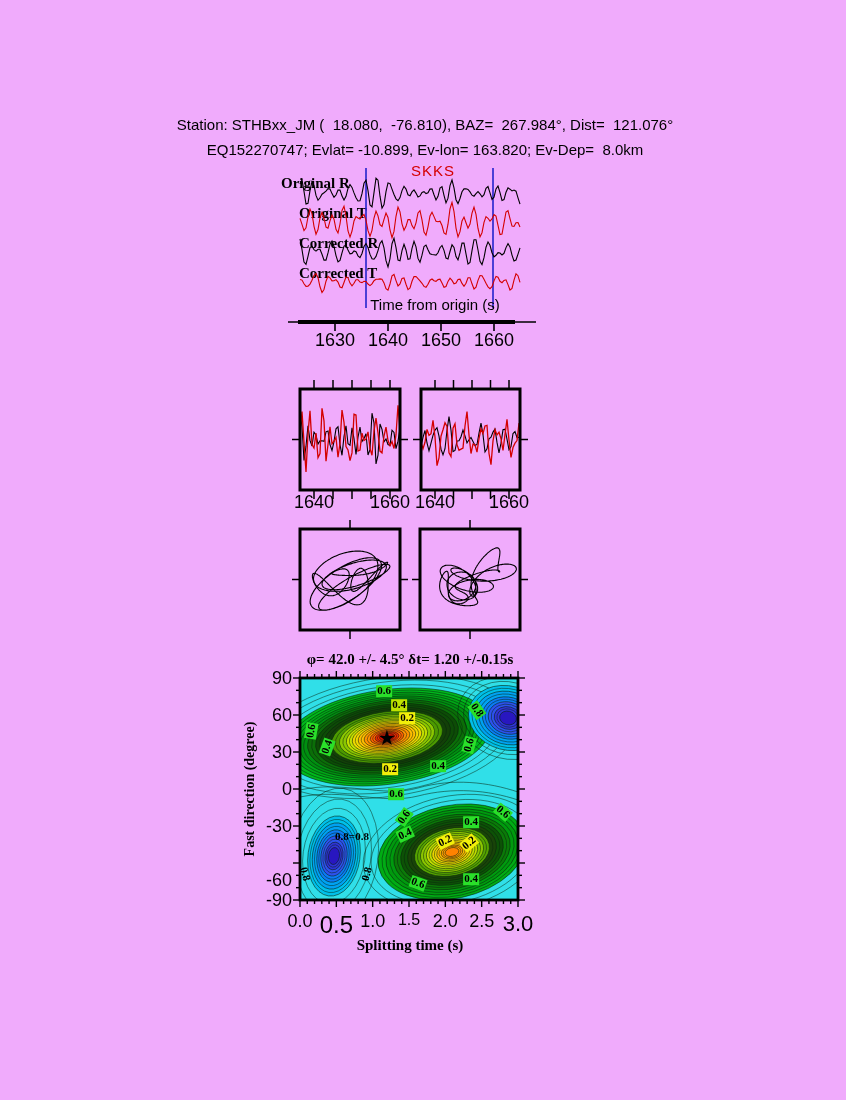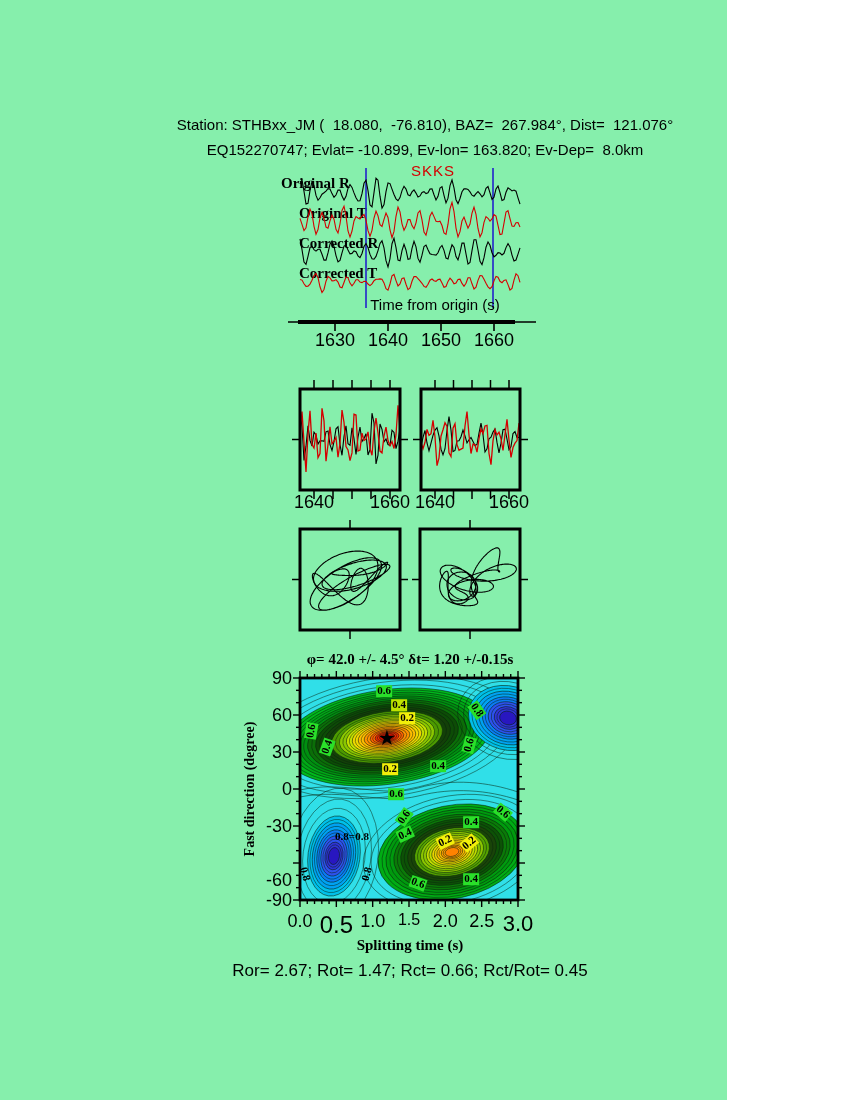--- a/index.html
+++ b/index.html
@@ -1,16 +1,16 @@
 <!DOCTYPE html>
 <html><head>
 <meta charset="utf-8">
 <style>
   html,body{margin:0;padding:0;background:#fff;}
-  #page{position:relative;width:727px;height:1100px;background:#86efac;overflow:hidden;
+  #page{position:relative;width:846px;height:1100px;background:#f0abfc;overflow:hidden;
         font-family:"Liberation Sans","DejaVu Sans",sans-serif;color:#000;}
   .abs{position:absolute;}
   .hdr{left:0;width:850px;text-align:center;font-size:15px;white-space:pre;}
   .serifb{font-family:"Liberation Serif","DejaVu Serif",serif;font-weight:bold;}
   .tracelbl{font-family:"Liberation Serif","DejaVu Serif",serif;font-weight:bold;font-size:15px;}
   .phase{font-size:15px;letter-spacing:1px;}
   .ticklbl{position:absolute;font-size:18px;transform:translateX(-50%);white-space:nowrap;}
   .ylbl{position:absolute;width:62px;text-align:right;font-size:18px;}
   .clabel{position:absolute;font:bold 11px "Liberation Serif","DejaVu Serif",serif;
           color:#000;padding:0 1px;line-height:1.05;white-space:nowrap;}
@@ -378,15 +378,14 @@
       <span class="clabel" style="left: 445px; top: 841px; background: rgb(242, 239, 10); transform: translate(-50%, -50%) rotate(-25deg);">0.2</span>
       <span class="clabel" style="left: 469px; top: 843px; background: rgb(242, 239, 10); transform: translate(-50%, -50%) rotate(-40deg);">0.2</span>
       <span class="clabel" style="left: 471px; top: 879px; background: rgb(42, 224, 42); transform: translate(-50%, -50%) rotate(0deg);">0.4</span>
       <span class="clabel" style="left: 418px; top: 883px; background: rgb(42, 224, 42); transform: translate(-50%, -50%) rotate(20deg);">0.6</span>
       <span class="clabel" style="left: 305px; top: 874px; background: transparent; transform: translate(-50%, -50%) rotate(75deg);">0.8</span>
       <span class="clabel" style="left: 367px; top: 874px; background: transparent; transform: translate(-50%, -50%) rotate(-75deg);">0.8</span>
     </div>
 <div class="star" style="left:387px;top:738px;transform:translate(-50%,-54%)">★</div>
 <div class="abs serifb" style="left:410px;top:937px;font-size:15px;transform:translateX(-50%)">Splitting time (s)</div>
 
-<div class="abs" style="left:410px;top:961px;font-size:17px;transform:translateX(-50%);white-space:nowrap">Ror= 2.67; Rot= 1.47; Rct= 0.66; Rct/Rot= 0.45</div>
 
 </div>
 
 </body></html>

